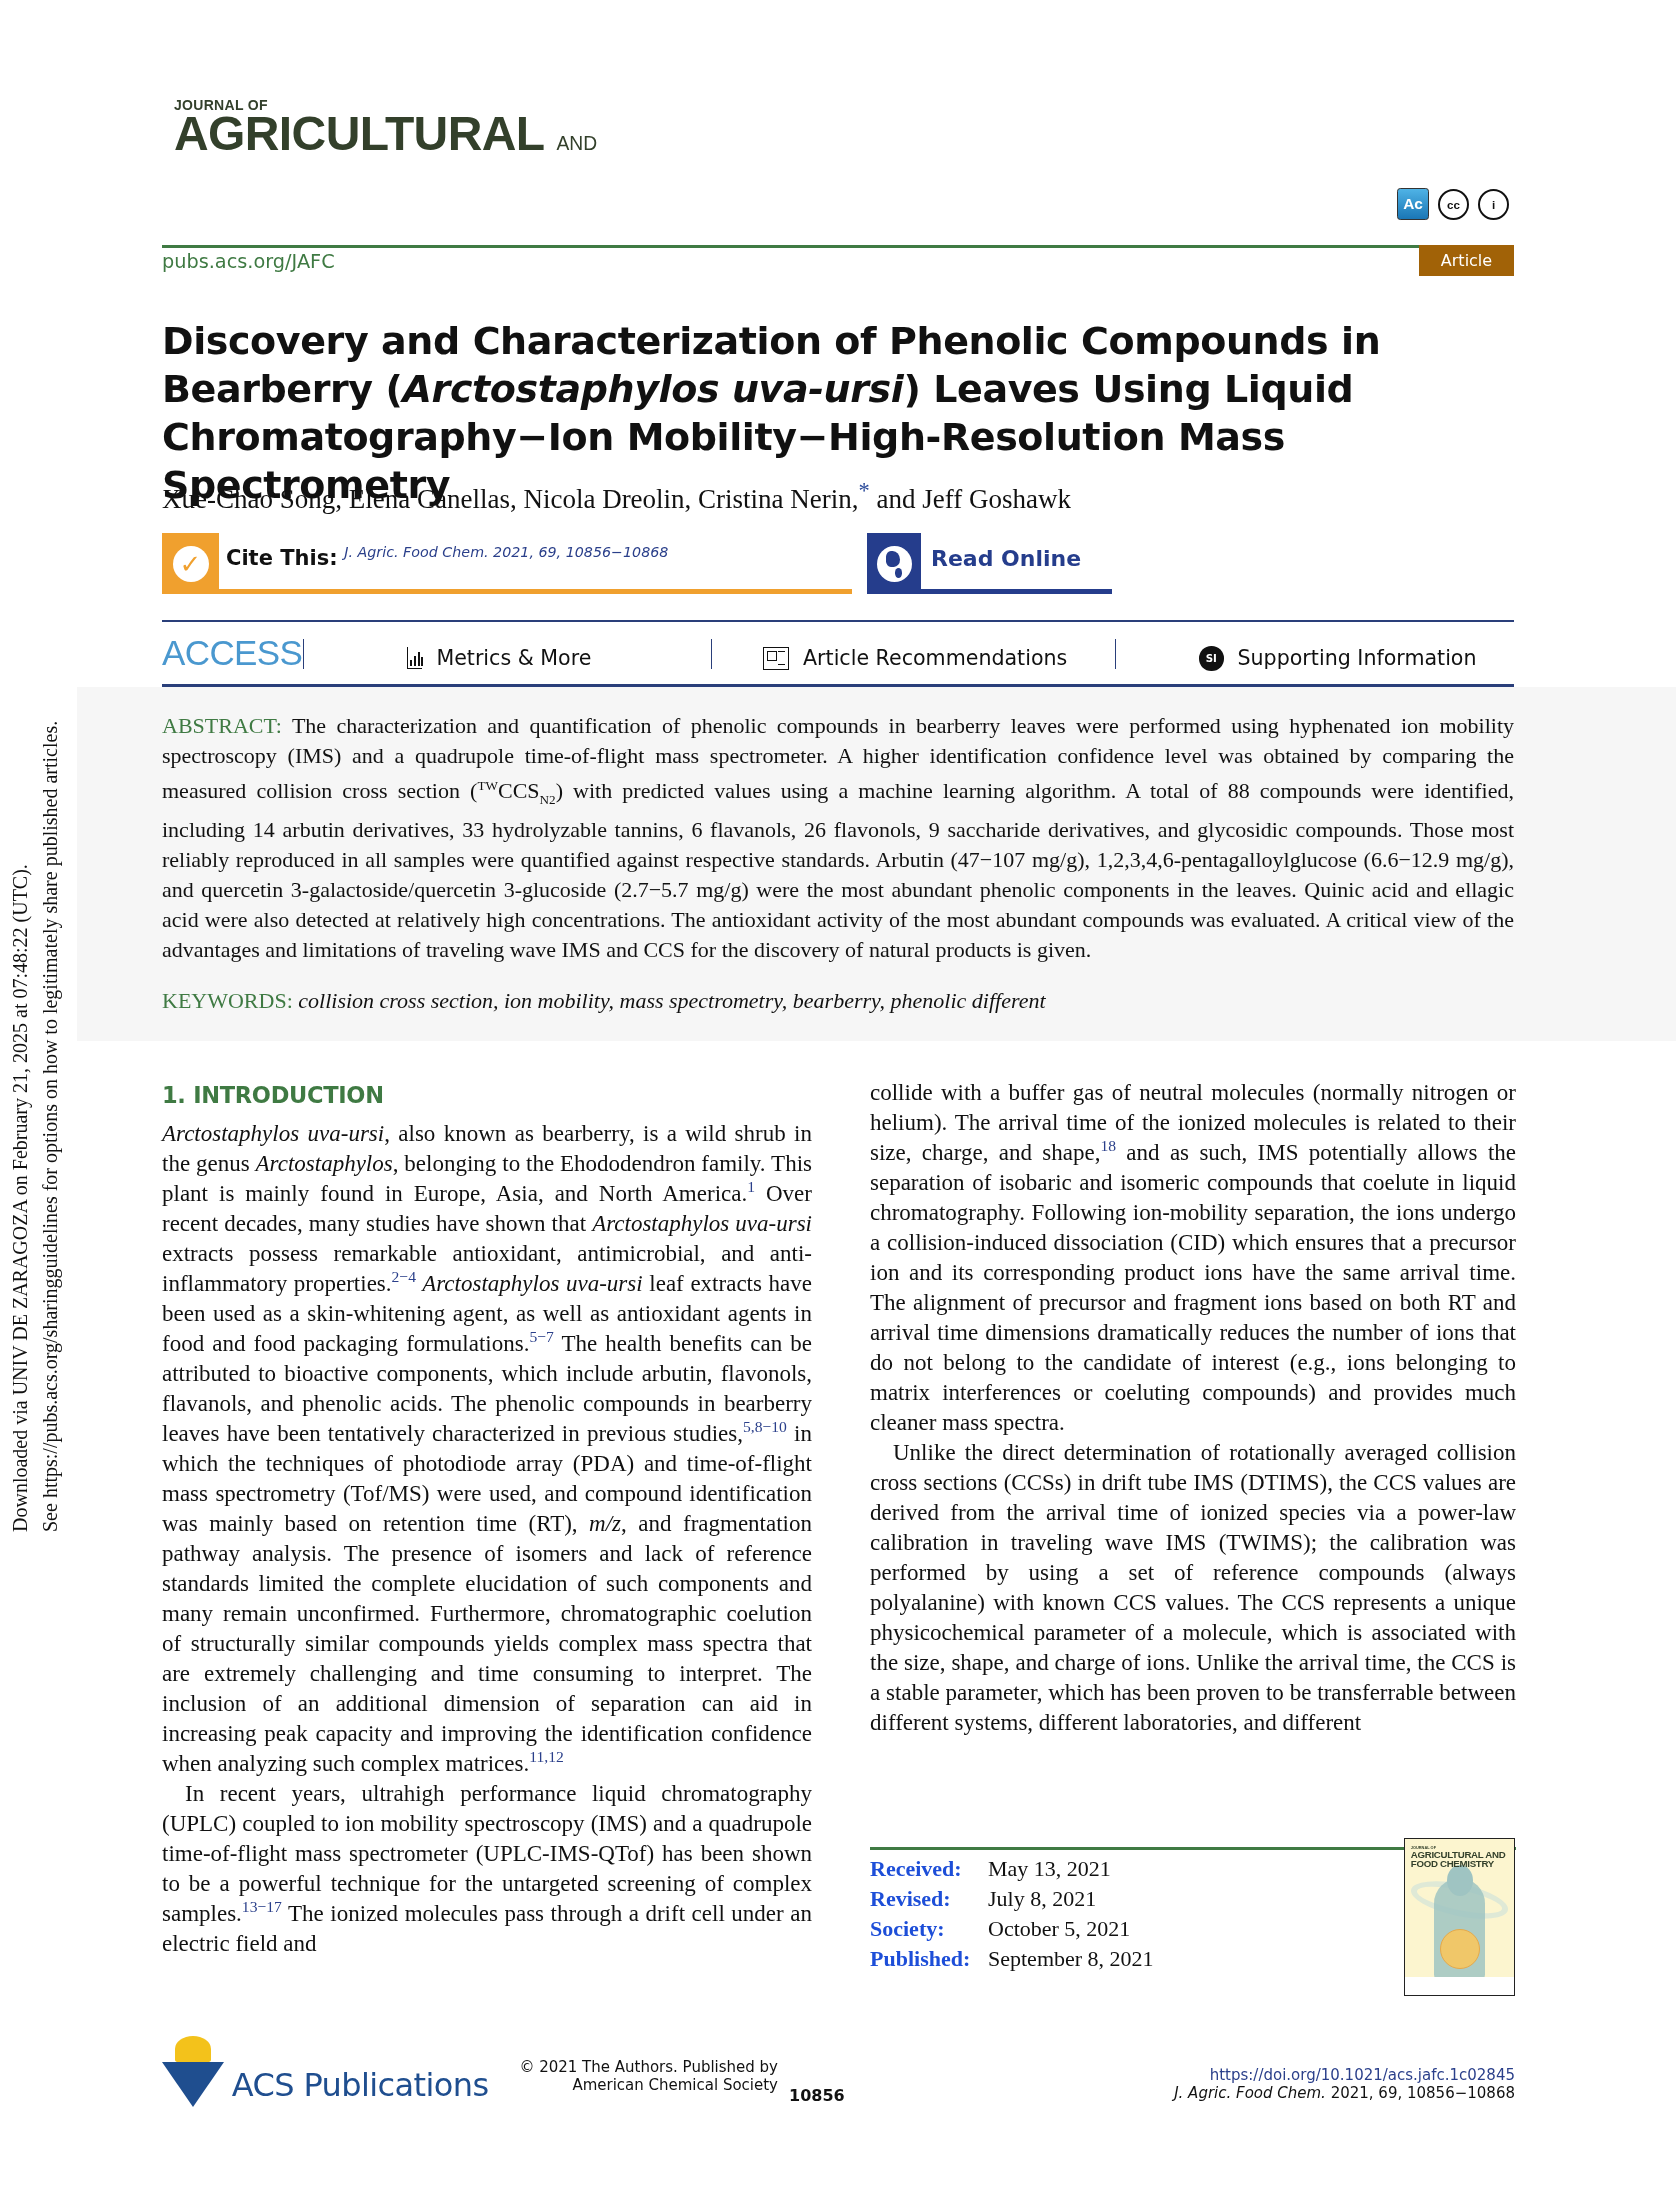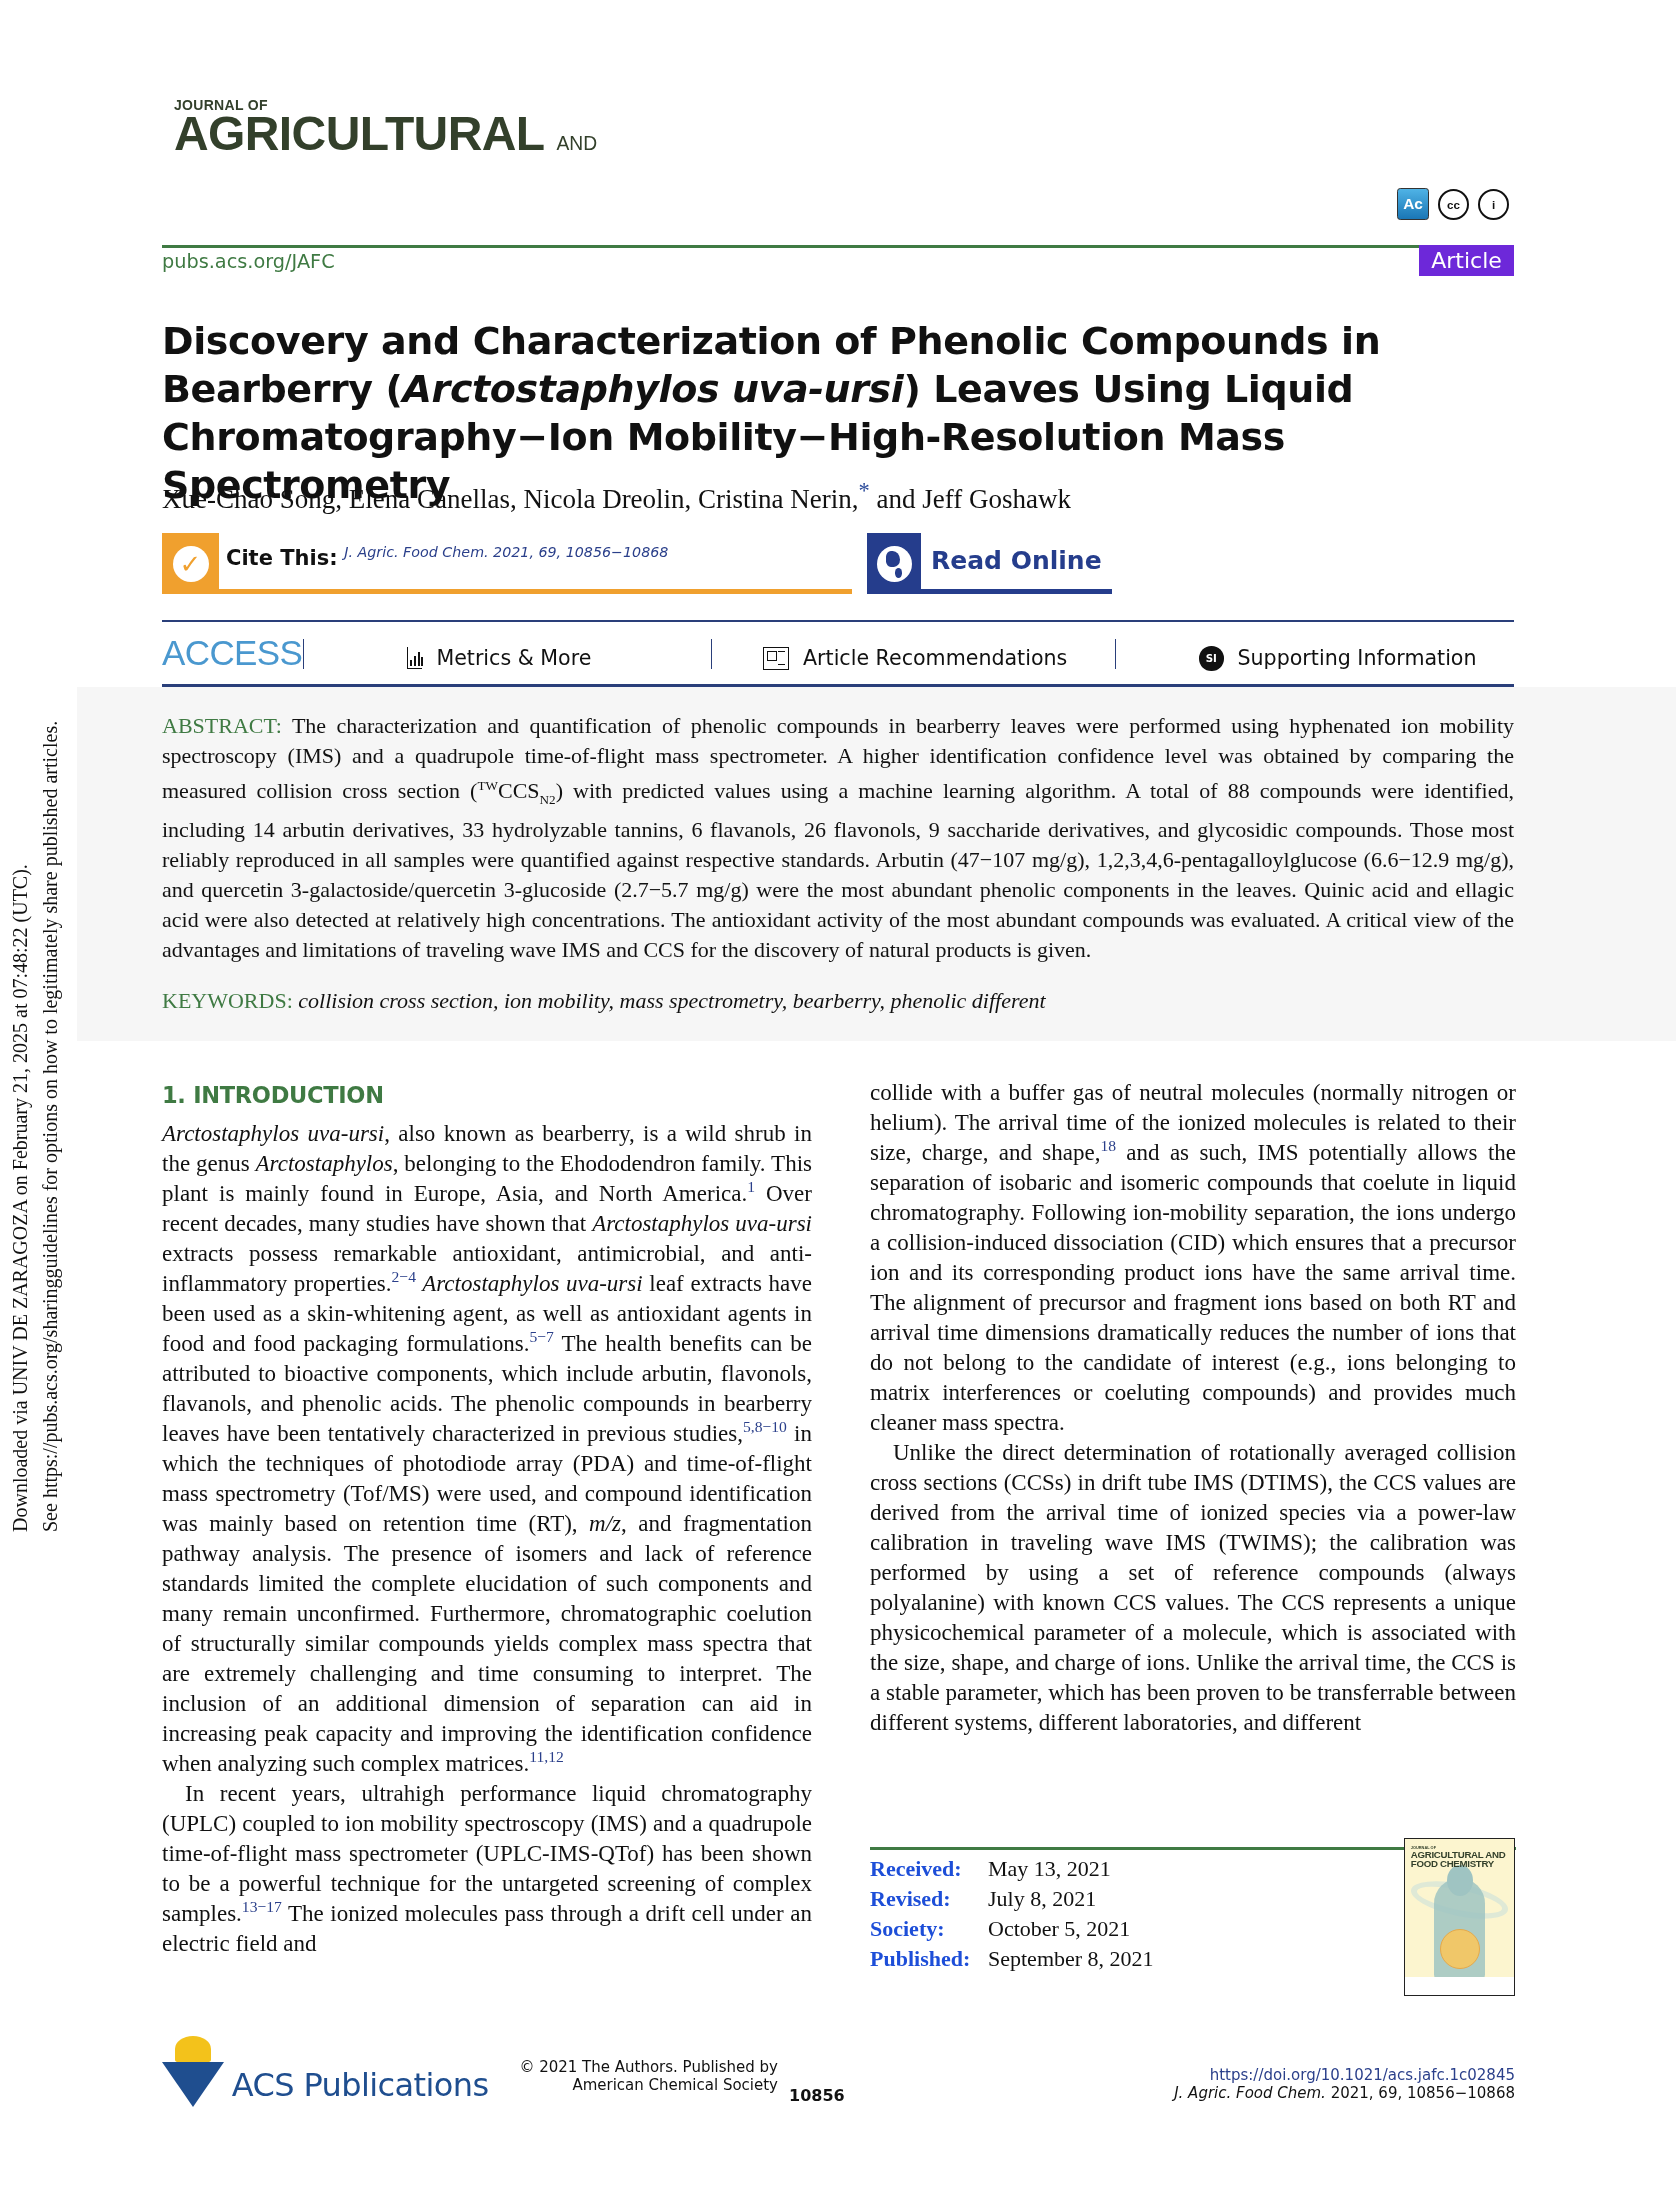--- a/index.html
+++ b/index.html
@@ -19,21 +19,21 @@
   #journal-logo .agri { font-family: "Liberation Sans", sans-serif; font-size: 48px; font-weight: bold; line-height: 42px; letter-spacing: -0.6px; }
   #journal-logo .and { font-size: 19.3px; font-weight: normal; letter-spacing: 0; }
   #journal-logo .food { font-family: "Liberation Sans", sans-serif; font-size: 48px; font-weight: bold; line-height: 45px; letter-spacing: -0.6px; }
 
   #badges { position: absolute; left: 1397px; top: 188px; display: flex; gap: 9px; align-items: center; }
   .badge-ac { width: 32px; height: 32px; border-radius: 3.2px; background: linear-gradient(#4fb3e6, #1a76b5); border: 1.9px solid #333; color: #fff; font-family: "Liberation Sans", sans-serif; font-weight: bold; font-size: 15.4px; display: flex; align-items: center; justify-content: center; }
   .badge-circle { width: 31px; height: 31px; border-radius: 50%; border: 2.6px solid #111; display: flex; align-items: center; justify-content: center; font-family: "Liberation Sans", sans-serif; font-weight: bold; font-size: 11.6px; color: #111; }
 
   #top-rule { position: absolute; left: 162px; top: 245px; width: 1352px; height: 2.6px; background: #3f7a43; }
   #site-url { position: absolute; left: 162px; top: 250px; font-size: 19.3px; color: #3f7a43; }
-  #article-tag { position: absolute; left: 1419px; top: 245px; width: 95px; height: 31px; background: #6d28d9; color: #fff; font-size: 22px; display: flex; align-items: center; justify-content: center; }
+  #article-tag { position: absolute; left: 1419px; top: 245px; width: 95px; height: 31px; background: #a16207; color: #fff; font-size: 16px; display: flex; align-items: center; justify-content: center; }
 
   #title { position: absolute; left: 162px; top: 317px; width: 1384px; font-family: "DejaVu Sans", sans-serif; font-weight: bold; font-size: 38px; line-height: 48px; letter-spacing: -0.4px; color: #111; }
   #title i { font-style: italic; }
   #authors { position: absolute; left: 162px; top: 478px; font-size: 27px; color: #111; }
   #authors .star { color: #2a4a9a; }
 
   
   #cite-box { position: absolute; left: 162px; top: 533px; width: 690px; height: 61px; }
   #cite-box .ico { position: absolute; left: 0; top: 0; width: 57px; height: 61px; background: #f0a02e; display: flex; align-items: center; justify-content: center; }
   #cite-box .ico .circ { width: 36px; height: 36px; border-radius: 50%; background: #fff; color: #f0a02e; font-size: 26px; font-weight: bold; display: flex; align-items: center; justify-content: center; font-family: "DejaVu Sans", sans-serif; }
@@ -41,21 +41,21 @@
   #cite-box .txt { position: absolute; left: 64px; top: 13px; font-size: 21px; white-space: nowrap; }
   #cite-box .txt .lbl { color: #111; font-weight: bold; }
   #cite-box .txt .ref { color: #2a3f8a; }
 
   #read-box { position: absolute; left: 867px; top: 533px; width: 245px; height: 61px; }
   #read-box .ico { position: absolute; left: 0; top: 0; width: 54px; height: 61px; background: #253d8c; display: flex; align-items: center; justify-content: center; }
   #read-box .ico .globe { width: 35px; height: 36px; border-radius: 50%; background: #fff; position: relative; overflow: hidden; }
   #read-box .ico .globe::before { content: ""; position: absolute; left: 9px; top: 5.1px; width: 14px; height: 16.7px; background: #253d8c; border-radius: 40% 60% 50% 40%; }
   #read-box .ico .globe::after { content: ""; position: absolute; left: 18px; top: 22px; width: 7.7px; height: 10.3px; background: #253d8c; border-radius: 50%; }
   #read-box .bar { position: absolute; left: 54px; bottom: 0; width: 191px; height: 5.1px; background: #253d8c; }
-  #read-box .txt { position: absolute; left: 64px; top: 13px; font-size: 25px; color: #253d8c; font-weight: bold; }
+  #read-box .txt { position: absolute; left: 64px; top: 13px; font-size: 22px; color: #253d8c; font-weight: bold; }
 
   
   #access-top { position: absolute; left: 162px; top: 620px; width: 1352px; height: 1.9px; background: #2a3f7a; }
   #access-bot { position: absolute; left: 162px; top: 684px; width: 1352px; height: 3.2px; background: #2a3f7a; }
   #access-label { position: absolute; left: 162px; top: 633px; font-family: "Liberation Sans", sans-serif; font-size: 35px; color: #4a98cf; letter-spacing: -0.6px; }
   .vsep { position: absolute; top: 639px; width: 1.3px; height: 30px; background: #2a3f7a; }
   .acc-item { position: absolute; top: 646px; font-size: 20.6px; color: #111; display: flex; align-items: center; gap: 14px; white-space: nowrap; }
   .ico-metrics { width: 15.4px; height: 22px; border-left: 1.9px solid #111; border-bottom: 1.9px solid #111; position: relative; }
   .ico-metrics span { position: absolute; bottom: 1.9px; width: 1.9px; background: #111; }
   .ico-rec { width: 26px; height: 23px; border: 1.9px solid #111; position: relative; }

